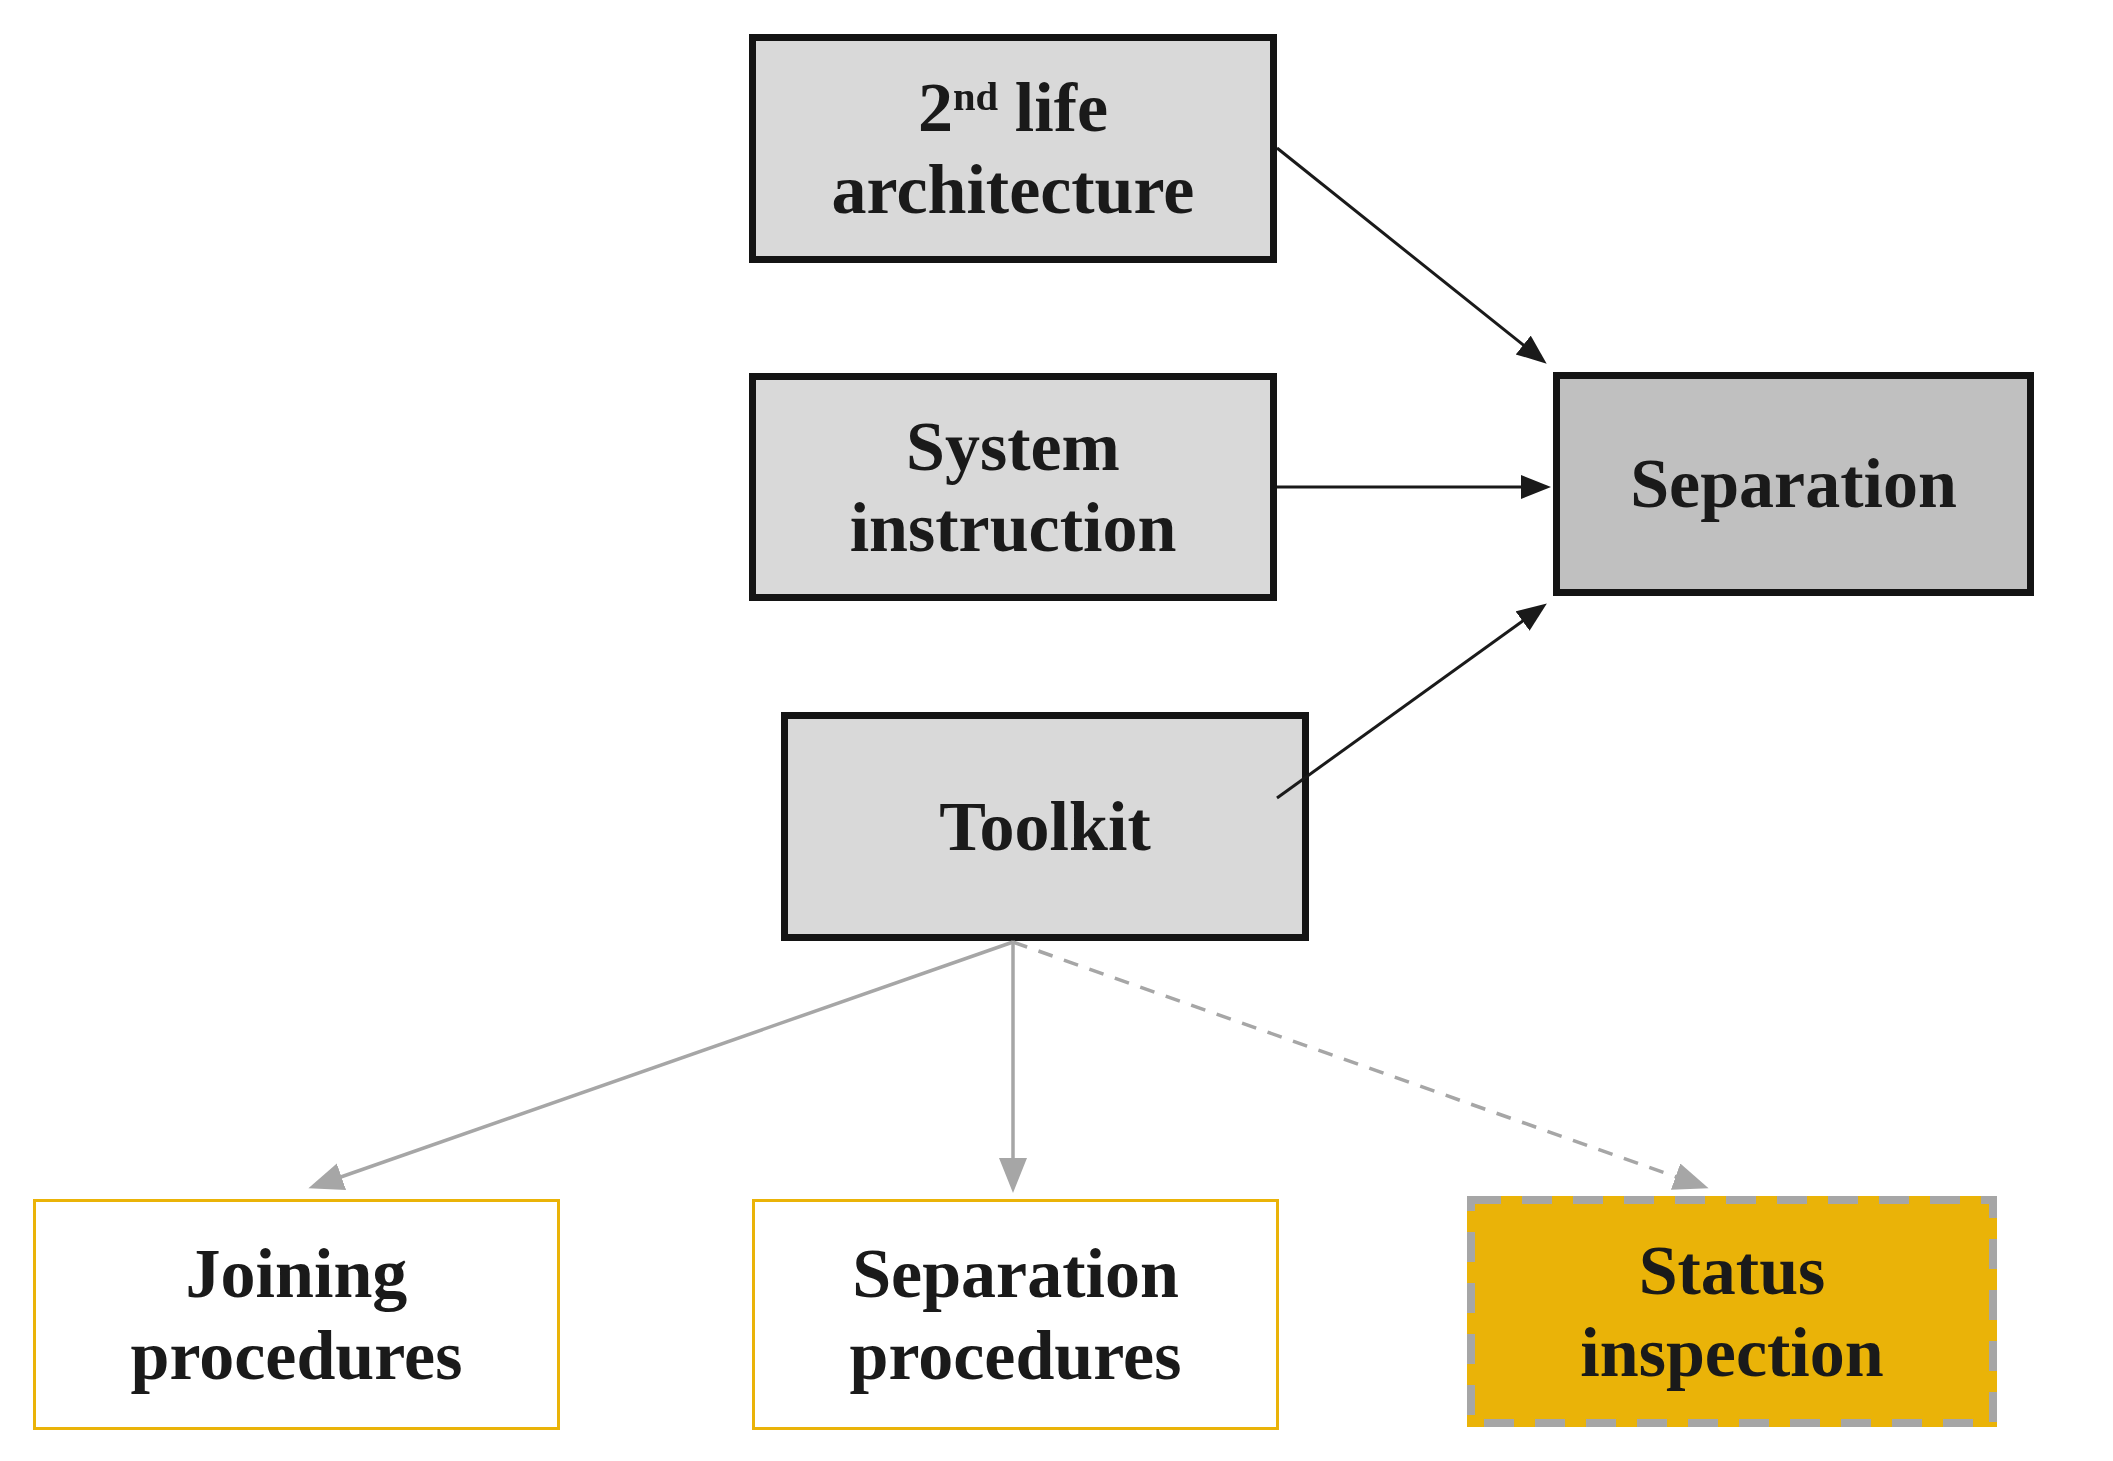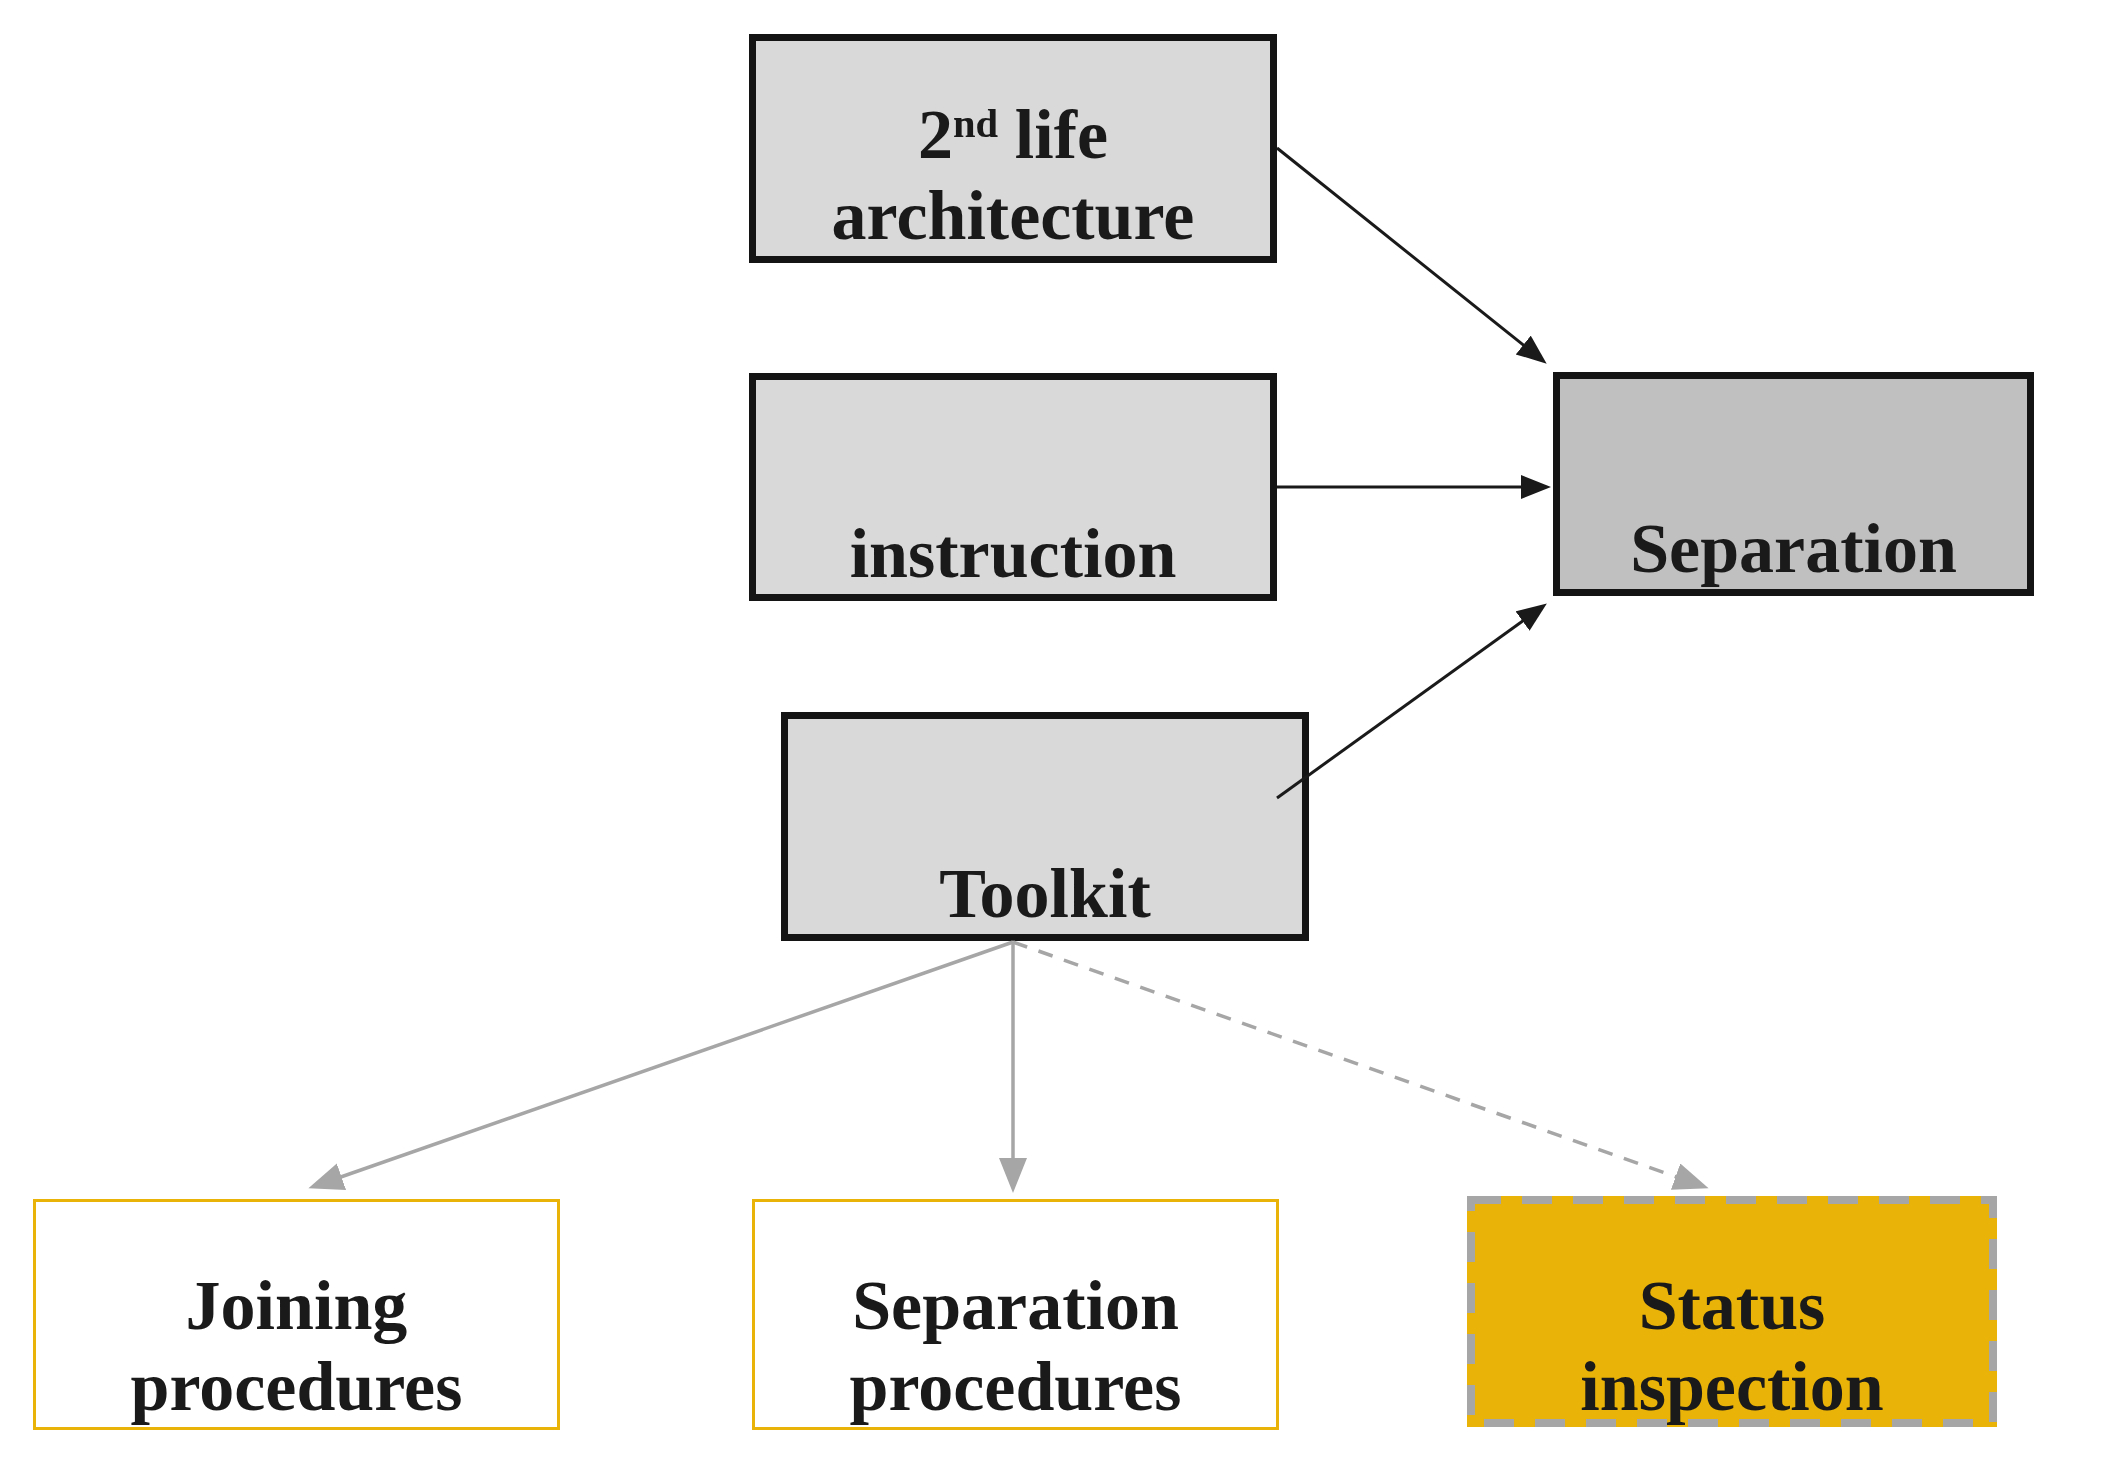--- a/index.html
+++ b/index.html
@@ -14,21 +14,21 @@
     background: #ffffff;
     font-family: "Liberation Serif", "DejaVu Serif", serif;
     overflow: hidden;
   }
   .node {
     position: absolute;
     box-sizing: border-box;
     display: flex;
     flex-direction: column;
     align-items: center;
-    justify-content: flex-end;
+    justify-content: center;
     text-align: center;
     font-weight: bold;
     font-size: 70px;
     line-height: 1.16;
     color: #1a1a1a;
   }
   .node.fill-light {
     background: #d9d9d9;
     border: 7px solid #141414;
   }
@@ -63,20 +63,21 @@
 <body>
 
 <div id="canvas">
 
   <div class="node fill-light" style="left:749px; top:34px; width:528px; height:229px;">
     <div><span>2</span><sup>nd</sup><span class="after-sup">life</span></div>
     <div>architecture</div>
   </div>
 
   <div class="node fill-light" style="left:749px; top:373px; width:528px; height:228px;">
+    <div>System</div>
     <div>instruction</div>
   </div>
 
   <div class="node fill-light" style="left:749px; top:712px; width:528px; height:229px;margin-left:32px;">
     <div>Toolkit</div>
   </div>
 
   <div class="node fill-dark" style="left:1553px; top:372px; width:481px; height:224px;">
     <div>Separation</div>
   </div>

